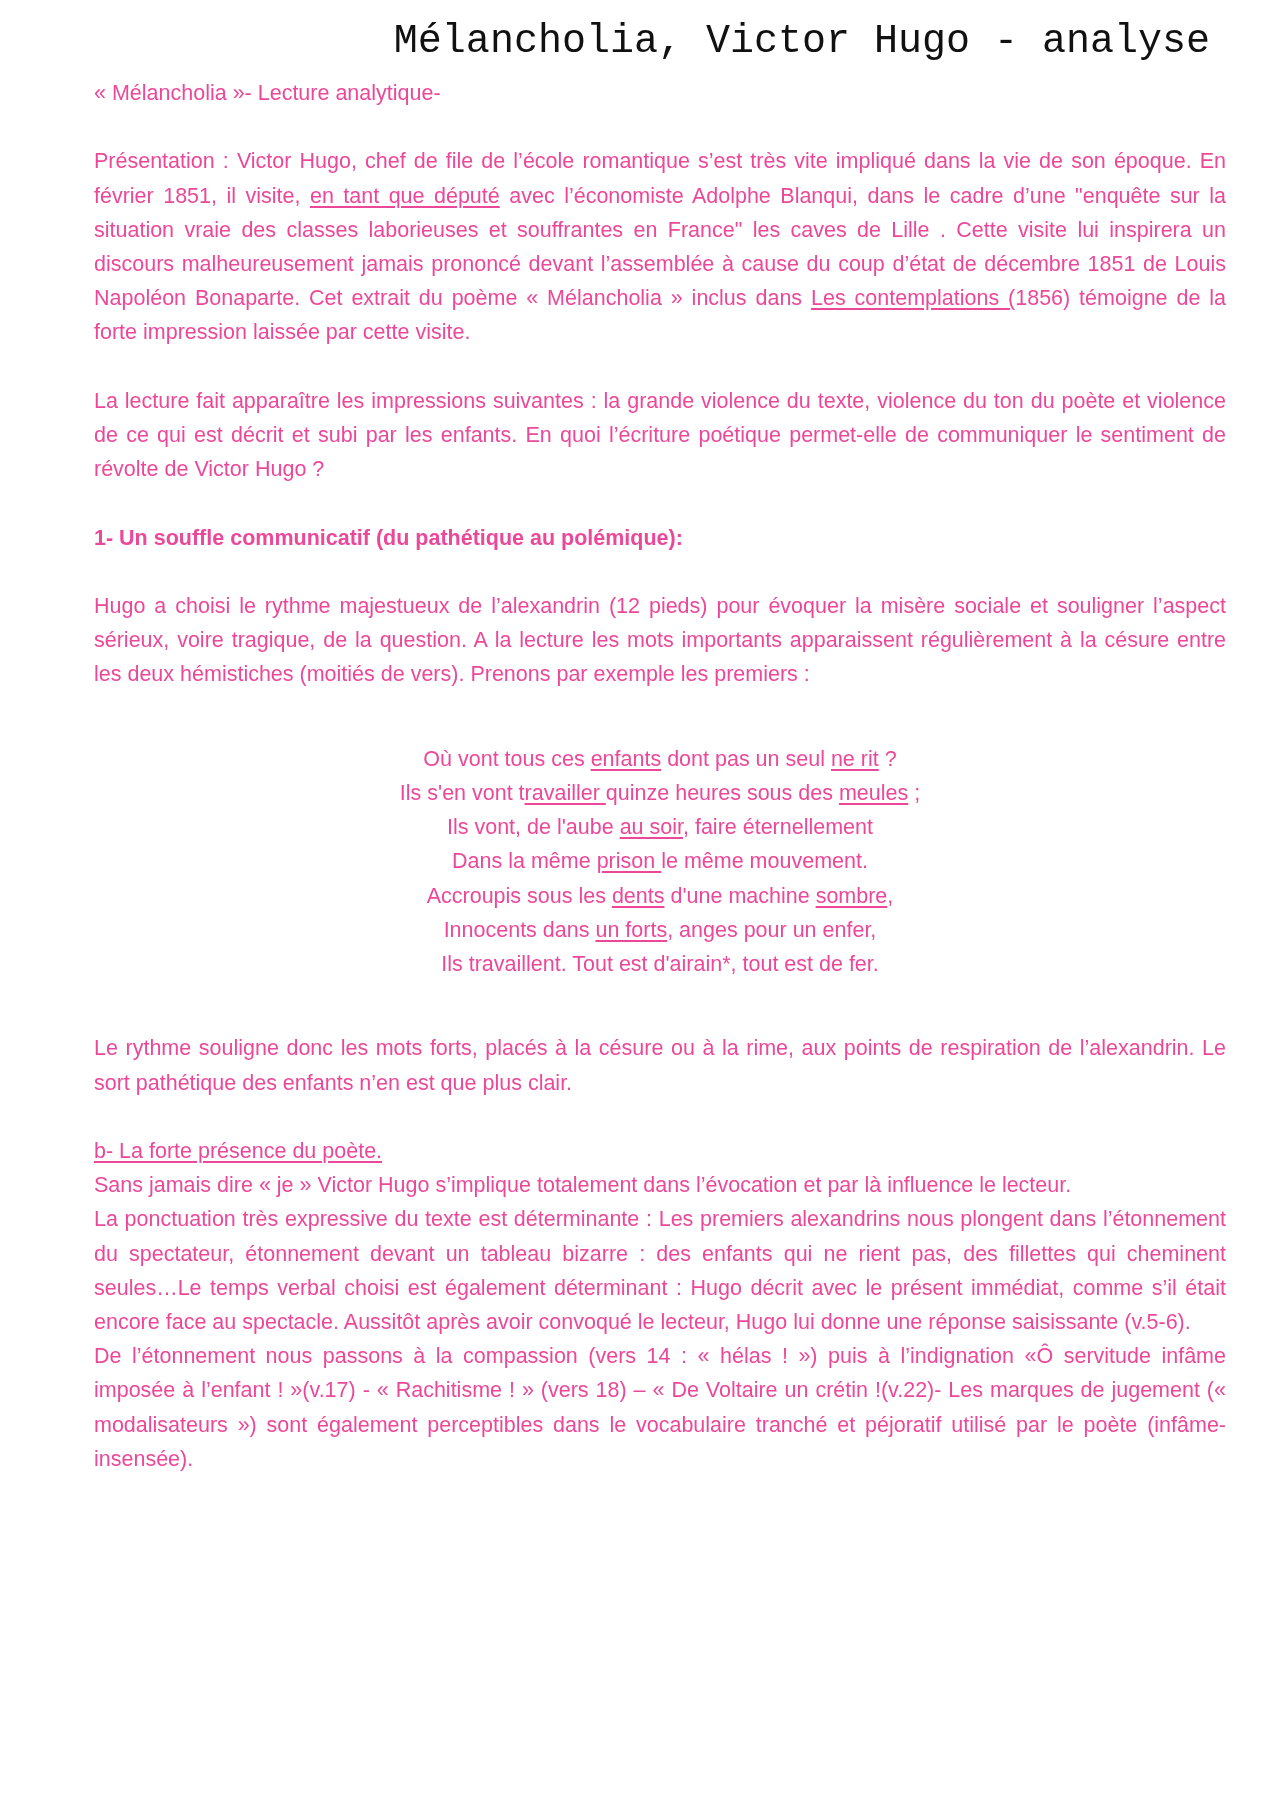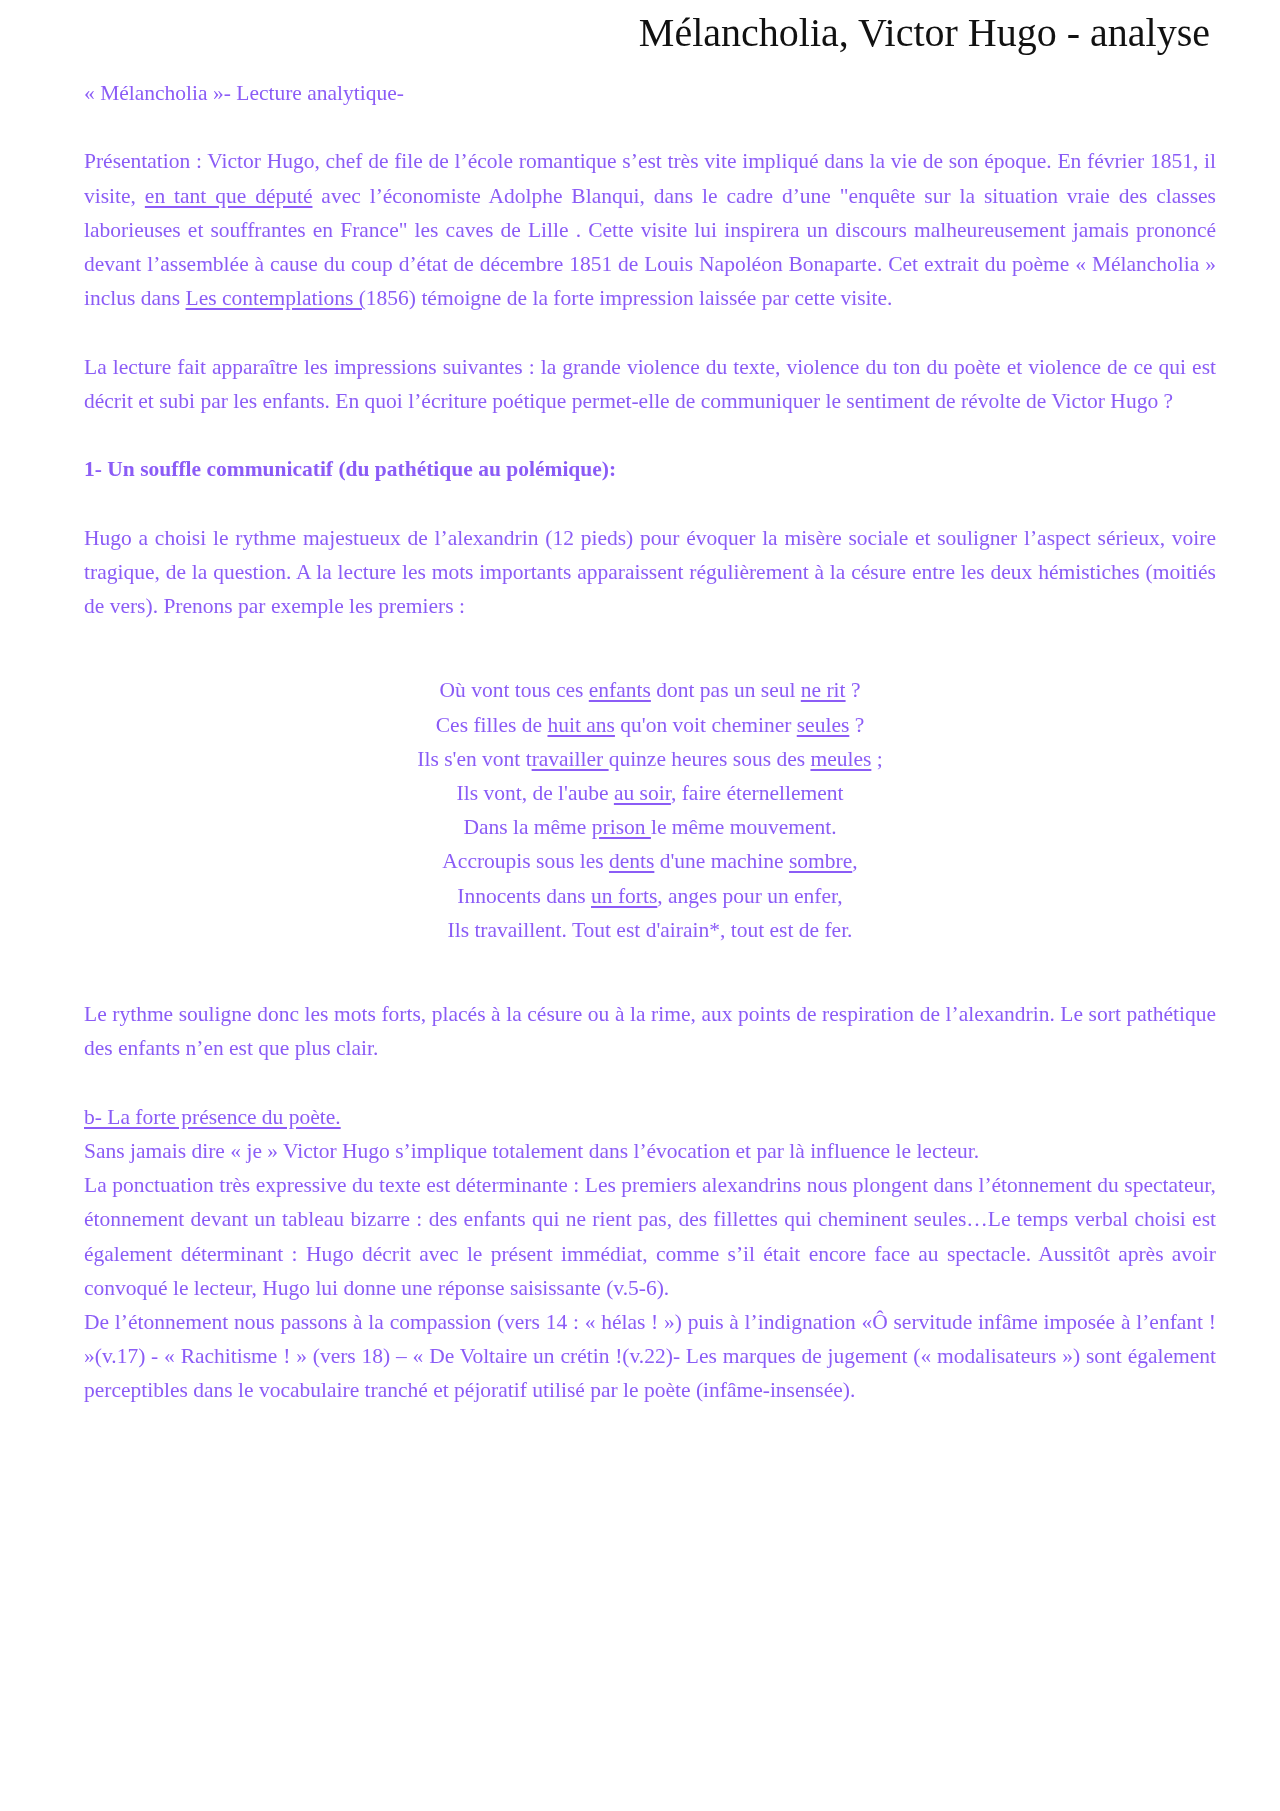--- a/index.html
+++ b/index.html
@@ -1,26 +1,26 @@
 <!DOCTYPE html>
 <html><head>
   <meta charset="utf-8">
   <style>
     html, body { margin: 0; padding: 0; background: #ffffff; }
     body { width: 1280px; height: 1811px; position: relative; overflow: hidden; color: #111; }
     .page { position: absolute; left: 0; top: 0; width: 1280px; height: 1811px; }
     .title {
-      position: absolute; right: 70px; top: 9px;
-      font-family: Liberation Serif, serif;
+      position: absolute; right: 70px; top: 18px;
+      font-family: Liberation Mono, monospace;
       font-size: 40px; line-height: 48px; color: #111; white-space: nowrap;
     }
     .body-text {
-      position: absolute; left: 84px; width: 1132px;
-      font-family: Liberation Serif, serif;
-      font-size: 21.5px; line-height: 34.2px; color: #8b5cf6;
+      position: absolute; left: 94px; width: 1132px;
+      font-family: Liberation Sans, sans-serif;
+      font-size: 21.5px; line-height: 34.2px; color: #ec4899;
     }
     .subtitle { top: 76px; }
     .p { margin: 0; text-align: justify; }
     .u { text-decoration: underline; text-underline-offset: 3px; }
     .bold { font-weight: bold; }
     .blank { height: 34.2px; }
     .indent { padding-left: 40px; }
     .poem { text-align: center; margin: 16px; }
     .poem .line { display: block; }
   </style>
@@ -42,21 +42,20 @@
     <div class="blank"></div>
 
     <p class="p bold">1- Un souffle communicatif (du pathétique au polémique):</p>
     <div class="blank"></div>
 
     <p class="p">Hugo a choisi le rythme majestueux de l’alexandrin (12 pieds) pour évoquer la misère sociale et souligner l’aspect sérieux, voire tragique, de la question. A la lecture les mots importants apparaissent régulièrement à la césure entre les deux hémistiches (moitiés de vers). Prenons par exemple les premiers :</p>
     <div class="blank"></div>
 
     <div class="poem" id="poem">
         <span class="line"><span>Où vont tous ces </span><span class="u">enfants</span><span> dont pas un seul </span><span class="u">ne rit</span><span> ?</span></span>
-        <span class="line"><span>Ces filles de </span><span class="u">huit ans</span><span> qu'on voit cheminer </span><span class="u">seules</span><span> ?</span></span>
         <span class="line"><span>Ils s'en vont t</span><span class="u">ravailler </span><span>quinze heures sous des </span><span class="u">meules</span><span> ;</span></span>
         <span class="line"><span>Ils vont, de l'aube </span><span class="u">au soir</span><span>, faire éternellement</span></span>
         <span class="line"><span>Dans la même </span><span class="u">prison </span><span>le même mouvement.</span></span>
         <span class="line"><span>Accroupis sous les </span><span class="u">dents</span><span> d'une machine </span><span class="u">sombre</span><span>,</span></span>
         <span class="line"><span>Innocents dans </span><span class="u">un forts</span><span>, anges pour un enfer,</span></span>
         <span class="line"><span>Ils travaillent. Tout est d'airain*, tout est de fer.</span></span>
       </div>
     <div class="blank"></div>
 
     <p class="p">Le rythme souligne donc les mots forts, placés à la césure ou à la rime, aux points de respiration de l’alexandrin. Le sort pathétique des enfants n’en est que plus clair.</p>

